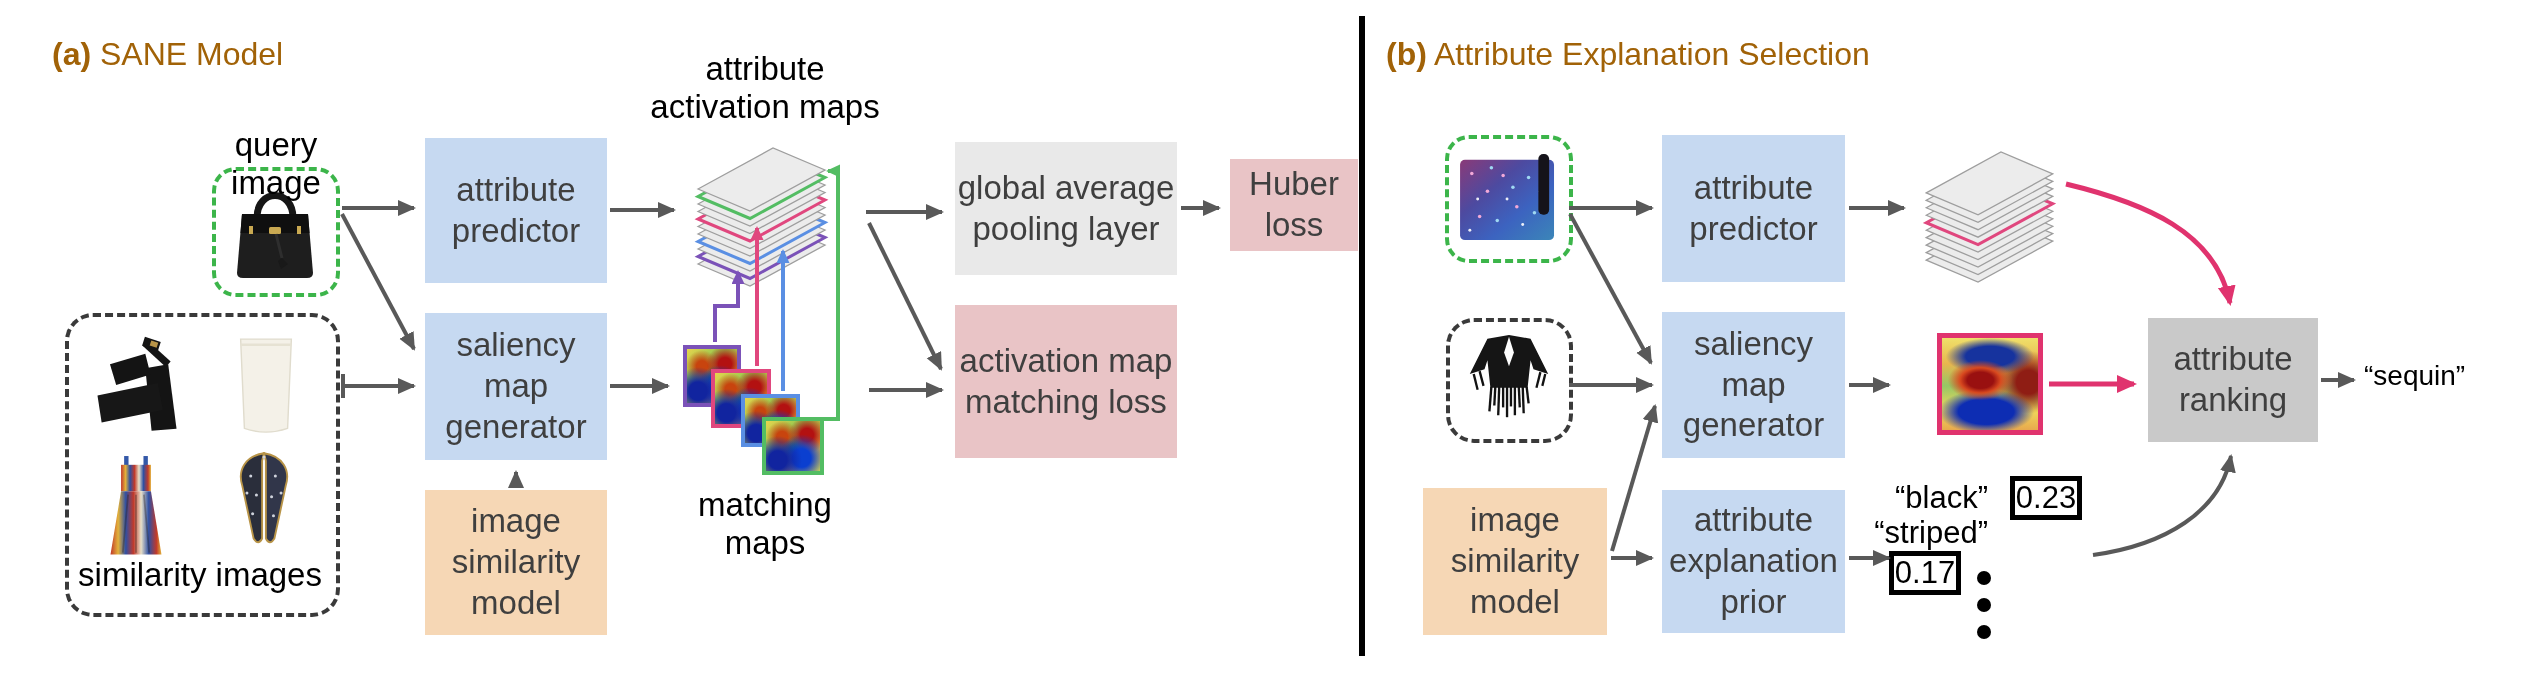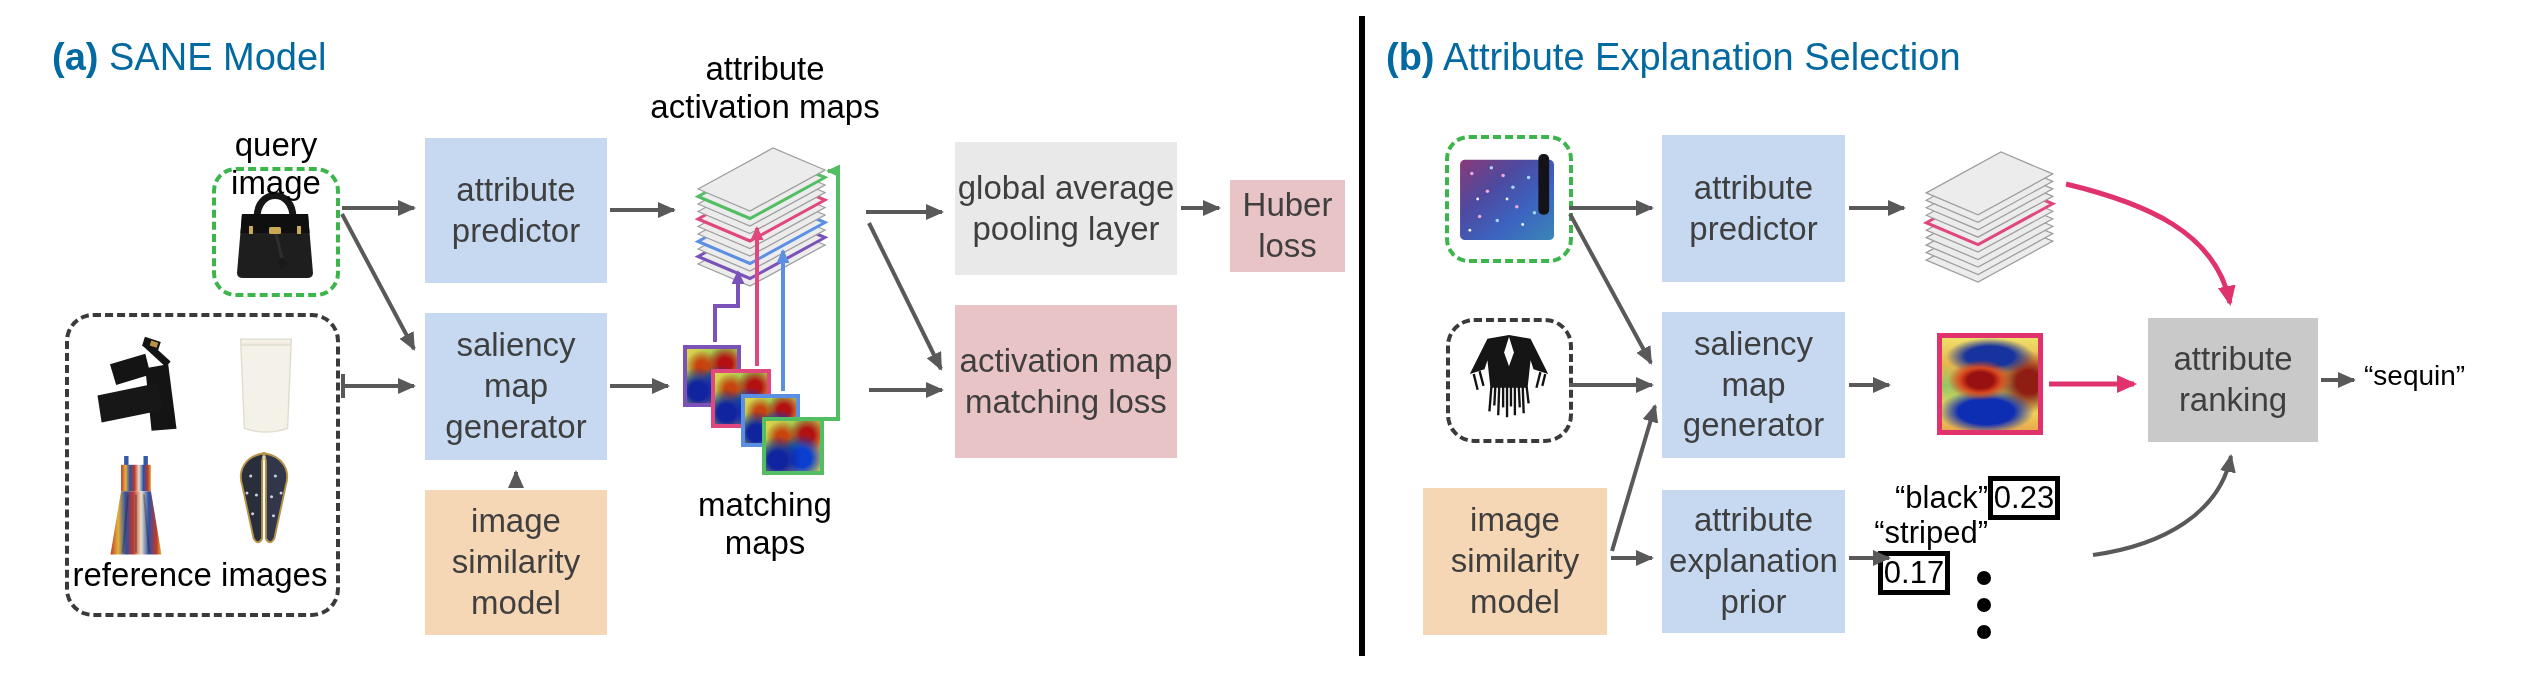--- a/index.html
+++ b/index.html
@@ -1,21 +1,21 @@
 <!DOCTYPE html>
 <html style="--box_blue: #c6d9f1; --box_orange: #f6d7b5; --box_pink: #e9c4c6; --box_gray_light: #e9e9e9; --box_gray_mid: #c9c9c9; --arrow_gray: #595959; --accent_pink: #e0336e; --dashed_green: #3cb54a; --dashed_black: #3a3a3a; --layer_green: #53bd63; --layer_pink: #e0477e; --layer_blue: #5a8fe3; --layer_purple: #7b52b8; --sheet_fill: #ececec; --sheet_stroke: #9e9e9e; --text_dark: #3f3f3f;"><head>
 <meta charset="utf-8">
 <style>
   html,body{margin:0;padding:0;background:#fff;}
   #canvas{
     position:relative; width:2536px; height:692px; background:#ffffff;
     font-family:"Liberation Sans", sans-serif; overflow:hidden;
   }
   .abs{position:absolute;}
-  .panel-title{font-size:38px; color:#0369a1; white-space:nowrap; z-index:3;}
+  .panel-title{font-size:32px; color:#a16207; white-space:nowrap; z-index:3;}
   .panel-title .b{font-weight:bold;}
   .flow-box{
     position:absolute; display:flex; align-items:center; justify-content:center;
     text-align:center; font-size:33px; line-height:1.24; color:var(--text_dark);
     white-space:pre-line; z-index:1;
   }
   .fill-blue{background:var(--box_blue);}
   .fill-orange{background:var(--box_orange);}
   .fill-pink{background:var(--box_pink);}
   .fill-gray-light{background:var(--box_gray_light);}
@@ -58,21 +58,21 @@
   .c-purple{stroke:var(--layer_purple); stroke-width:4; fill:none;}
   .c-magenta{stroke:var(--layer_pink); stroke-width:4; fill:none;}
   .c-blue{stroke:var(--layer_blue); stroke-width:4; fill:none;}
   .c-green{stroke:var(--layer_green); stroke-width:4; fill:none;}
   #ah_gray path{fill:var(--arrow_gray);} #ah_pink path{fill:var(--accent_pink);}
   #ah_purple path{fill:var(--layer_purple);} #ah_magenta path{fill:var(--layer_pink);}
   #ah_blue path{fill:var(--layer_blue);} #ah_green path{fill:var(--layer_green);}
   .stack-svg{position:absolute; z-index:2;}
   #divider{position:absolute; left:1359px; top:16px; width:6px; height:640px; background:#000; z-index:3;}
   .score-row{position:absolute; z-index:3; display:flex; align-items:center;}
-  .score-label{display:inline-block; width:148px; text-align:right; padding-right:0;
+  .score-label{display:inline-block; width:148px; text-align:right; padding-right:22px;
     font-size:31px; color:#000; white-space:nowrap;}
   .score-value{display:inline-block; width:62px; border:5px solid #000; background:#fff;
     text-align:center; font-size:31px; line-height:34px; color:#000;}
   #sequin-label{position:absolute; left:2364px; top:360px; font-size:28px; color:#000; z-index:3; white-space:nowrap;}
 </style>
 </head>
 <body>
 
 <div id="canvas">
 
@@ -142,33 +142,33 @@
         <circle cx="26" cy="70" r="1.6"></circle>
       <circle cx="50" cy="30" r="1.6"></circle>
         <circle cx="46" cy="52" r="1.6"></circle>
         <circle cx="48" cy="72" r="1.6"></circle>
       <circle cx="38" cy="10" r="1.6"></circle>
         <circle cx="20" cy="48" r="1.6"></circle>
         <circle cx="56" cy="48" r="1.6"></circle>
     </g>
   </svg>
 
-  <div class="diagram-label" style="left:72px; top:556px; width:256px;">reference images</div>
+  <div class="diagram-label" style="left:72px; top:556px; width:256px;">similarity images</div>
 
   <div class="flow-box fill-blue" style="left:425px; top:138px; width:182px; height:145px;">attribute
 predictor</div>
   <div class="flow-box fill-blue" style="left:425px; top:313px; width:182px; height:147px;">saliency
 map
 generator</div>
   <div class="flow-box fill-orange" style="left:425px; top:490px; width:182px; height:145px;">image
 similarity
 model</div>
   <div class="flow-box fill-gray-light" style="left:955px; top:142px; width:222px; height:133px;">global average
 pooling layer</div>
-  <div class="flow-box fill-pink" style="left:1230px; top:180px; width:115px; height:92px;">Huber
+  <div class="flow-box fill-pink" style="left:1230px; top:159px; width:128px; height:92px;">Huber
 loss</div>
   <div class="flow-box fill-pink" style="left:955px; top:305px; width:222px; height:153px;">activation map
 matching loss</div>
 
   <div class="diagram-label" style="left:645px; top:50px; width:240px;">attribute
 activation maps</div>
 
   <svg class="stack-svg" style="left:686px; top:142px;" width="152" height="146" viewBox="0 0 142 146">
       <polygon points="7,122 82,81 134,103 59,144" fill="#ececec" stroke="#9e9e9e" stroke-width="1.3"></polygon>
       <polygon points="7,114.5 82,73.5 134,95.5 59,136.5" fill="#ececec" stroke="#7b52b8" stroke-width="3"></polygon>

